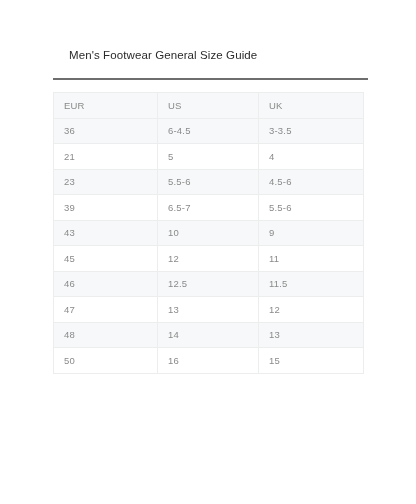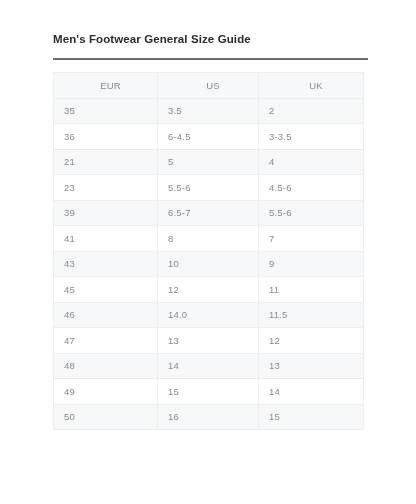--- a/index.html
+++ b/index.html
@@ -23,25 +23,25 @@
 
   .content {
     position: absolute;
     left: 53px;
     top: 32px;
     width: 316px;
   }
 
   .guide-title {
     font-size: 11.5px;
-    font-weight: bold;
+    font-weight: normal;
     color: #2b2b2b;
     letter-spacing: 0.1px;
     line-height: 14px;
-    margin: 0;
+    margin: 16px;
     padding: 0;
     white-space: nowrap;
   }
 
   .title-rule {
     margin-top: 12px;
     width: 315px;
     height: 2px;
     background: #6e6e6e;
   }
@@ -73,21 +73,20 @@
     font-weight: normal;
     color: #8a8a8a;
     letter-spacing: 0.2px;
     white-space: pre;
     overflow: hidden;
   }
 
   table.size-table thead th {
     background: #f7f8f9;
     color: #8a8a8a;
-    text-align: center;
   }
 
   table.size-table tbody tr:nth-child(odd) td {
     background: #f7f8f9;
   }
   table.size-table tbody tr:nth-child(even) td {
     background: #ffffff;
   }
 </style>
 </head>
@@ -109,78 +108,63 @@
         </colgroup>
         <thead>
           <tr>
             <th>EUR</th>
             <th>US</th>
             <th>UK</th>
           </tr>
         </thead>
         <tbody>
           <tr>
-            <td>35</td>
-            <td>3.5</td>
-            <td>2</td>
-          </tr>
-          <tr>
             <td>36</td>
             <td>6-4.5</td>
             <td>3-3.5</td>
           </tr>
           <tr>
             <td>21</td>
             <td>5</td>
             <td>4</td>
           </tr>
           <tr>
             <td>23</td>
             <td>5.5-6</td>
             <td>4.5-6</td>
           </tr>
           <tr>
             <td>39</td>
             <td>6.5-7</td>
             <td>5.5-6</td>
           </tr>
           <tr>
-            <td>41</td>
-            <td>8</td>
-            <td>7</td>
-          </tr>
-          <tr>
             <td>43</td>
             <td>10</td>
             <td>9</td>
           </tr>
           <tr>
             <td>45</td>
             <td>12</td>
             <td>11</td>
           </tr>
           <tr>
             <td>46</td>
-            <td>14.0</td>
+            <td>12.5</td>
             <td>11.5</td>
           </tr>
           <tr>
             <td>47</td>
             <td>13</td>
             <td>12</td>
           </tr>
           <tr>
             <td>48</td>
             <td>14</td>
             <td>13</td>
-          </tr>
-          <tr>
-            <td>49</td>
-            <td>15</td>
-            <td>14</td>
           </tr>
           <tr>
             <td>50</td>
             <td>16</td>
             <td>15</td>
           </tr>
         </tbody>
       </table>
     </div>
 

